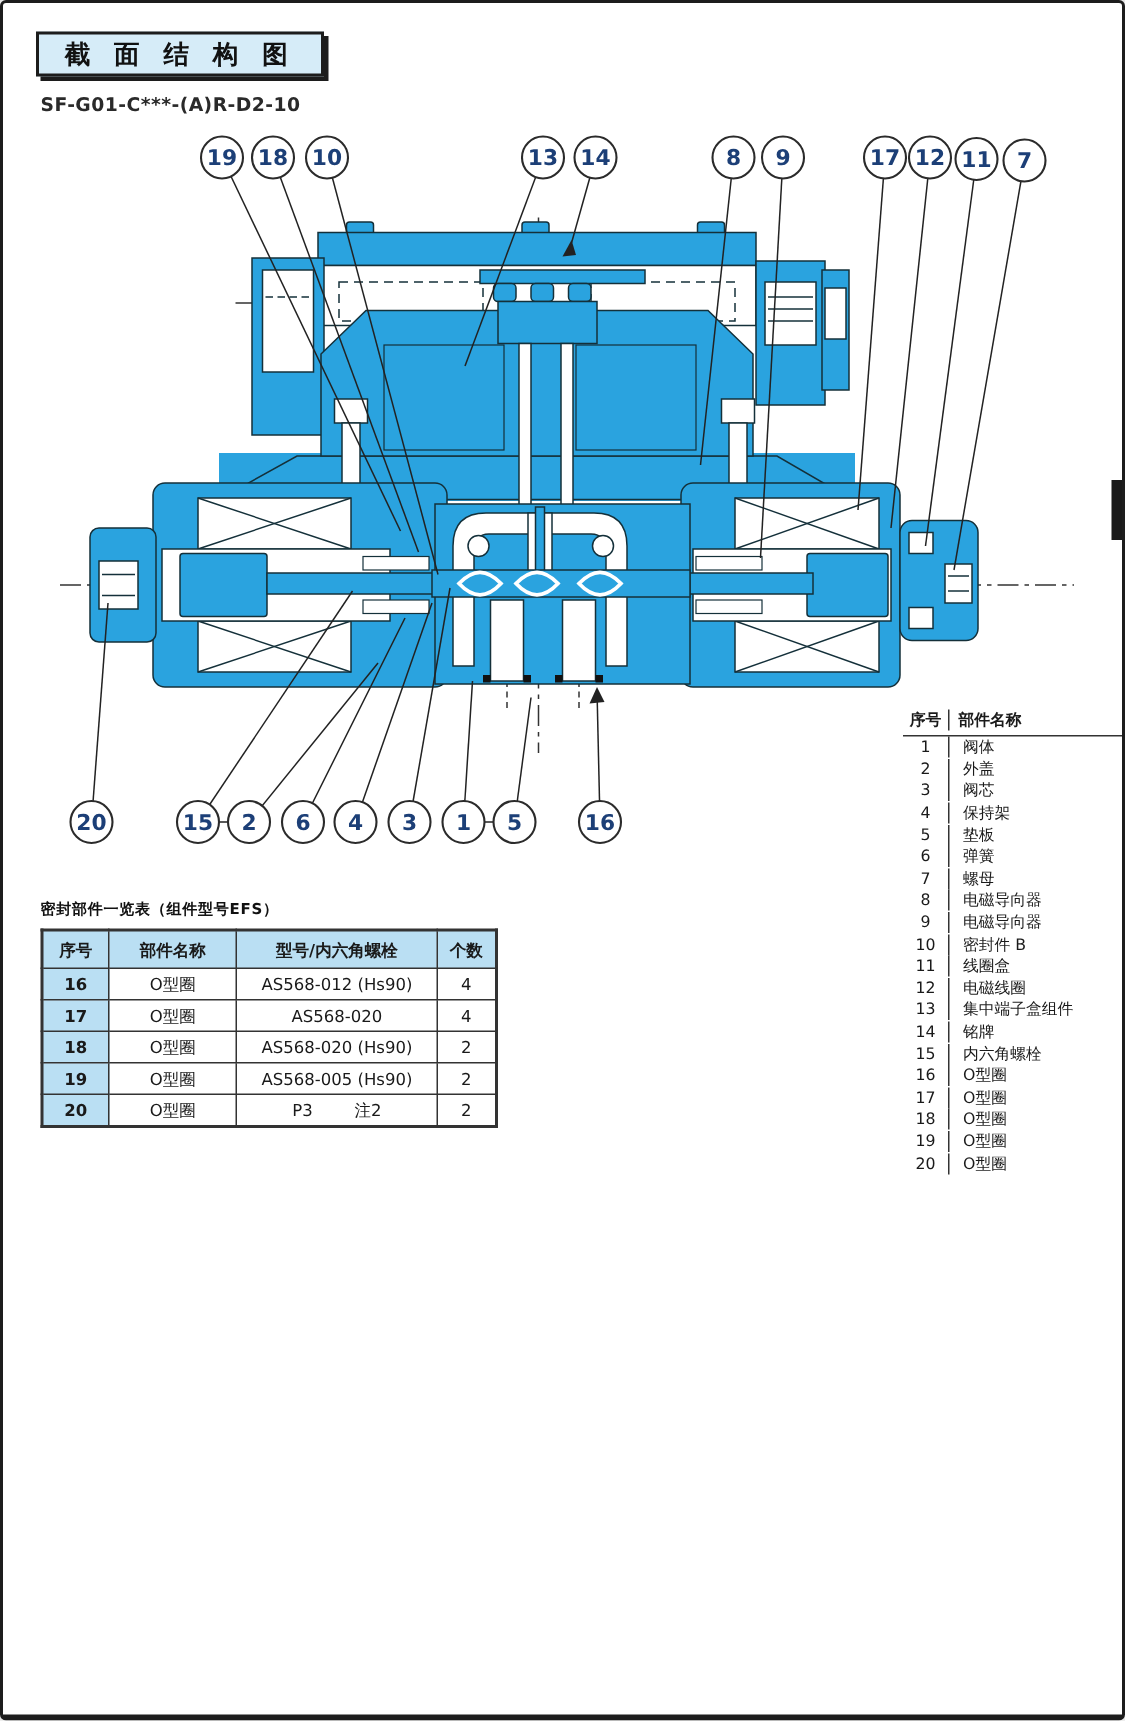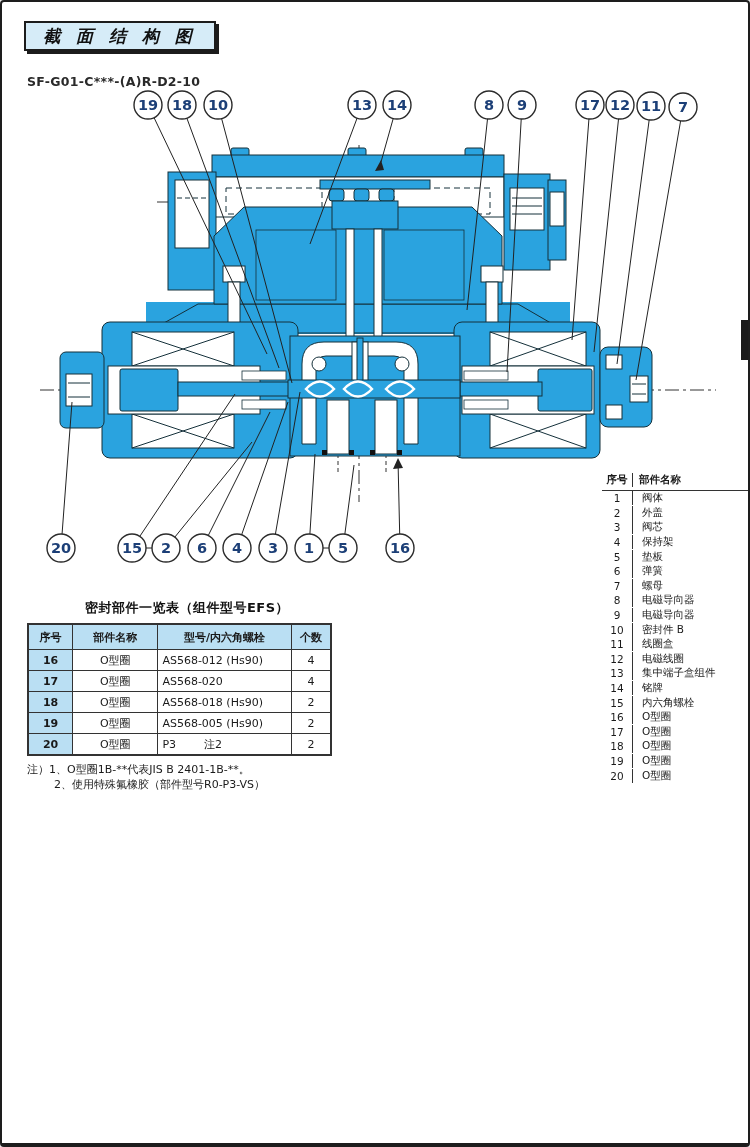--- a/index.html
+++ b/index.html
@@ -1,41 +1,41 @@
 <!DOCTYPE html>
 <html><head>
 <meta charset="utf-8">
 <style>
   html,body{margin:0;padding:0;background:#e8e8e8;font-family:"DejaVu Sans","Liberation Sans",sans-serif;}
   .page{position:relative;width:750px;height:1147px;background:#fff;box-sizing:border-box;
         border:2px solid #1d1d1d;border-bottom-width:4px;border-radius:4px;overflow:hidden;}
   
   .title-box{position:absolute;left:22px;top:19px;width:188px;height:26px;background:#d6ecf8;
-             border:2px solid #1c1c1c;box-shadow:3px 3px 0 #1c1c1c;display:flex;align-items:center;justify-content:center;font-style:italic;}
+             border:2px solid #1c1c1c;box-shadow:3px 3px 0 #1c1c1c;display:flex;align-items:center;justify-content:center;}
   .title-box span{font-size:17px;font-weight:bold;letter-spacing:5px;color:#111;white-space:nowrap;}
-  .model{position:absolute;left:25px;top:72px;font-size:12.5px;color:#2a2a2a;font-weight:bold;letter-spacing:.3px;}
+  .model{position:absolute;left:25px;top:60px;font-size:12.5px;color:#2a2a2a;font-weight:bold;letter-spacing:.3px;}
   
   svg.diagram{position:absolute;left:0;top:0;width:750px;height:1147px;pointer-events:none;}
   .callout-num{font-size:14.5px;font-weight:bold;fill:#1c3f77;}
   
   .parts-legend{position:absolute;left:600px;top:471px;width:146px;font-size:10.5px;color:#1a1a1a;}
   .pl-head{display:flex;font-weight:bold;border-bottom:1.5px solid #333;padding-bottom:3px;}
   .pl-row{display:flex;height:14.6px;align-items:center;}
   .pl-no{width:30px;text-align:center;flex:none;}
   .pl-name{border-left:1px solid #333;padding-left:9px;flex:1;white-space:nowrap;}
   .pl-head .pl-name{padding-left:6px;}
   
   .seal{position:absolute;left:25px;top:597px;width:320px;}
-  .seal-title{font-size:13px;font-weight:bold;letter-spacing:.5px;color:#111;margin-bottom:6px;text-align:center;}
+  .seal-title{font-size:10px;font-weight:bold;letter-spacing:.5px;color:#111;margin-bottom:6px;}
   table.sealtab{border-collapse:collapse;width:305px;border:2px solid #333;}
   table.sealtab th,table.sealtab td{border:1.5px solid #333;font-size:11px;padding:0 4px;height:20px;color:#1a1a1a;}
   table.sealtab th{background:#badff3;font-weight:bold;height:24px;}
   td.c-no{background:#badff3;text-align:center;color:#1c3f77;font-weight:bold;width:38px;}
   td.c-name{text-align:center;width:86px;}
-  td.c-model{text-align:left;width:128px;white-space:pre;margin-top:48px;}
+  td.c-model{text-align:center;width:128px;white-space:pre;margin-top:48px;}
   td.c-qty{text-align:center;width:33px;}
   .notes{margin-top:6px;font-size:11px;color:#1a1a1a;line-height:15px;}
   .notes .n2{padding-left:27px;}
   
   .edge-tab{position:absolute;right:0;top:318px;width:7px;height:40px;background:#1a1a1a;}
 </style>
 </head>
 <body>
 
 <div class="page">
@@ -375,37 +375,33 @@
       </tr>
       <tr>
         <td class="c-no">17</td>
         <td class="c-name">O型圈</td>
         <td class="c-model">AS568-020</td>
         <td class="c-qty">4</td>
       </tr>
       <tr>
         <td class="c-no">18</td>
         <td class="c-name">O型圈</td>
-        <td class="c-model">AS568-018 (Hs90)</td>
+        <td class="c-model">AS568-020 (Hs90)</td>
         <td class="c-qty">2</td>
       </tr>
       <tr>
         <td class="c-no">19</td>
         <td class="c-name">O型圈</td>
         <td class="c-model">AS568-005 (Hs90)</td>
         <td class="c-qty">2</td>
       </tr>
       <tr>
         <td class="c-no">20</td>
         <td class="c-name">O型圈</td>
         <td class="c-model">P3        注2</td>
         <td class="c-qty">2</td>
       </tr>
     </tbody>
       </table>
-    <div class="notes">
-      <div class="n1">注）1、O型圈1B-**代表JIS B 2401-1B-**。</div>
-      <div class="n2">2、使用特殊氟橡胶（部件型号R0-P3-VS）</div>
-    </div>
   </div>
 
   <div class="edge-tab"></div>
 </div>
 
 </body></html>

